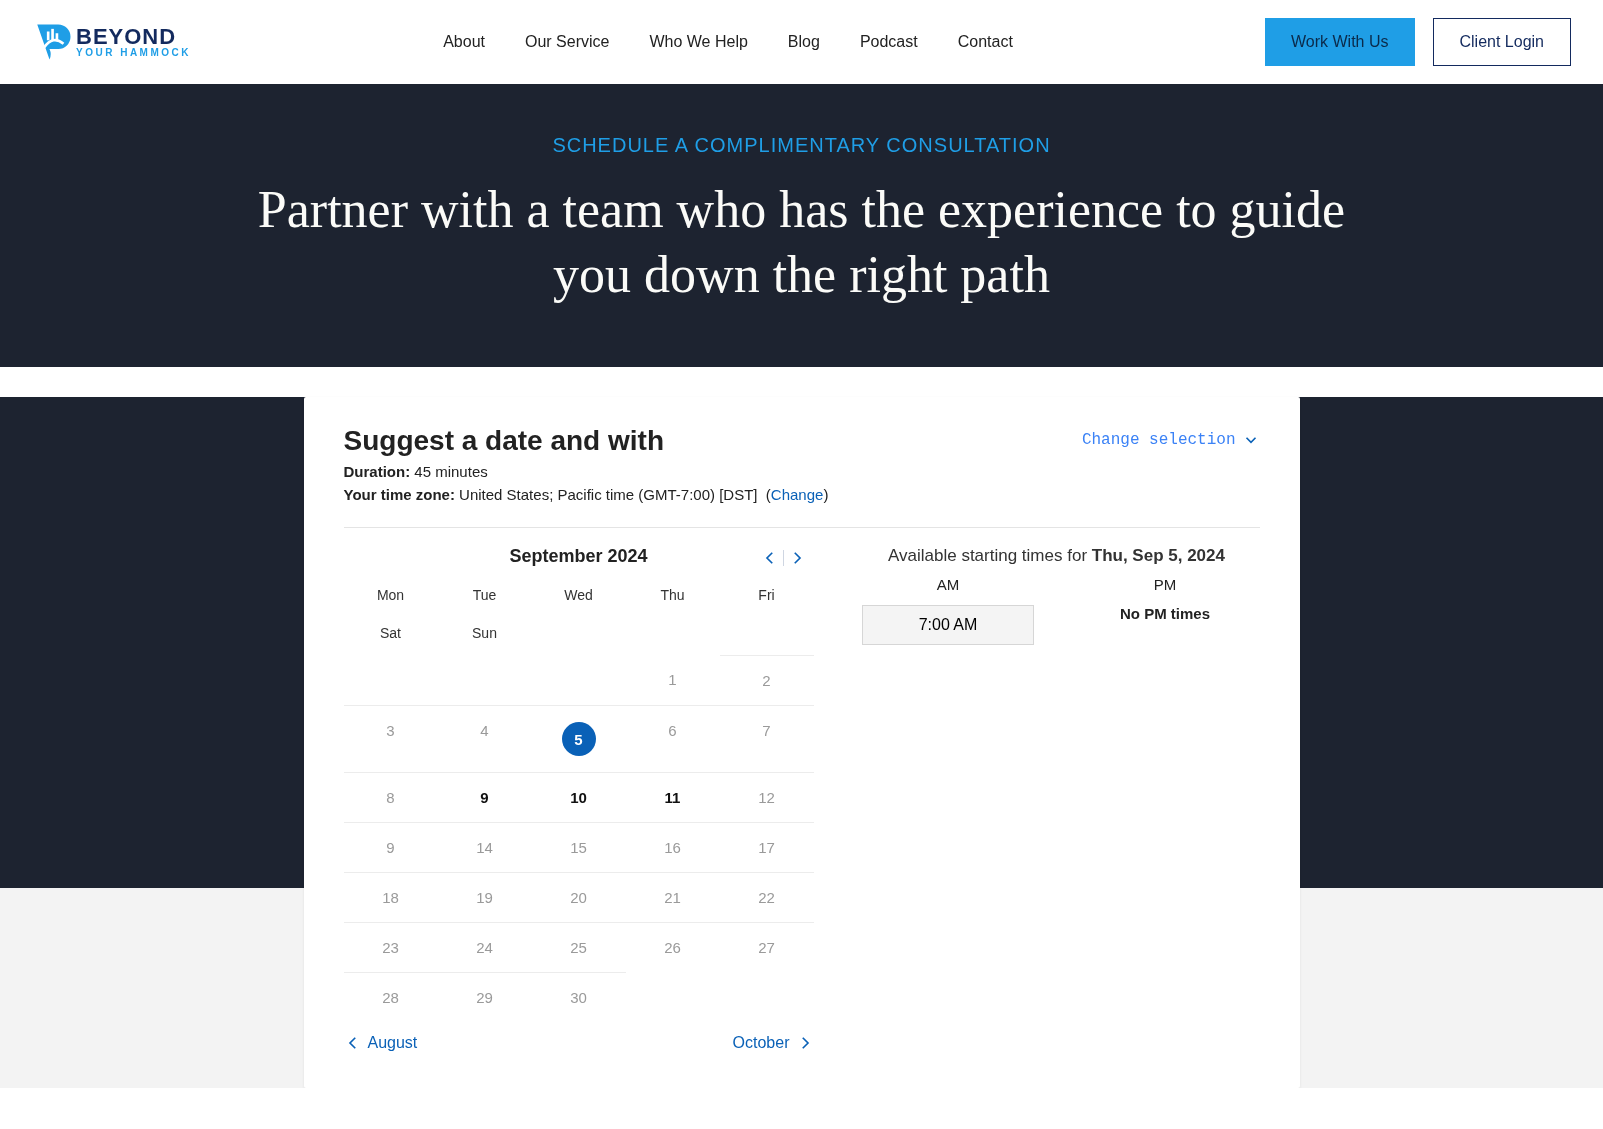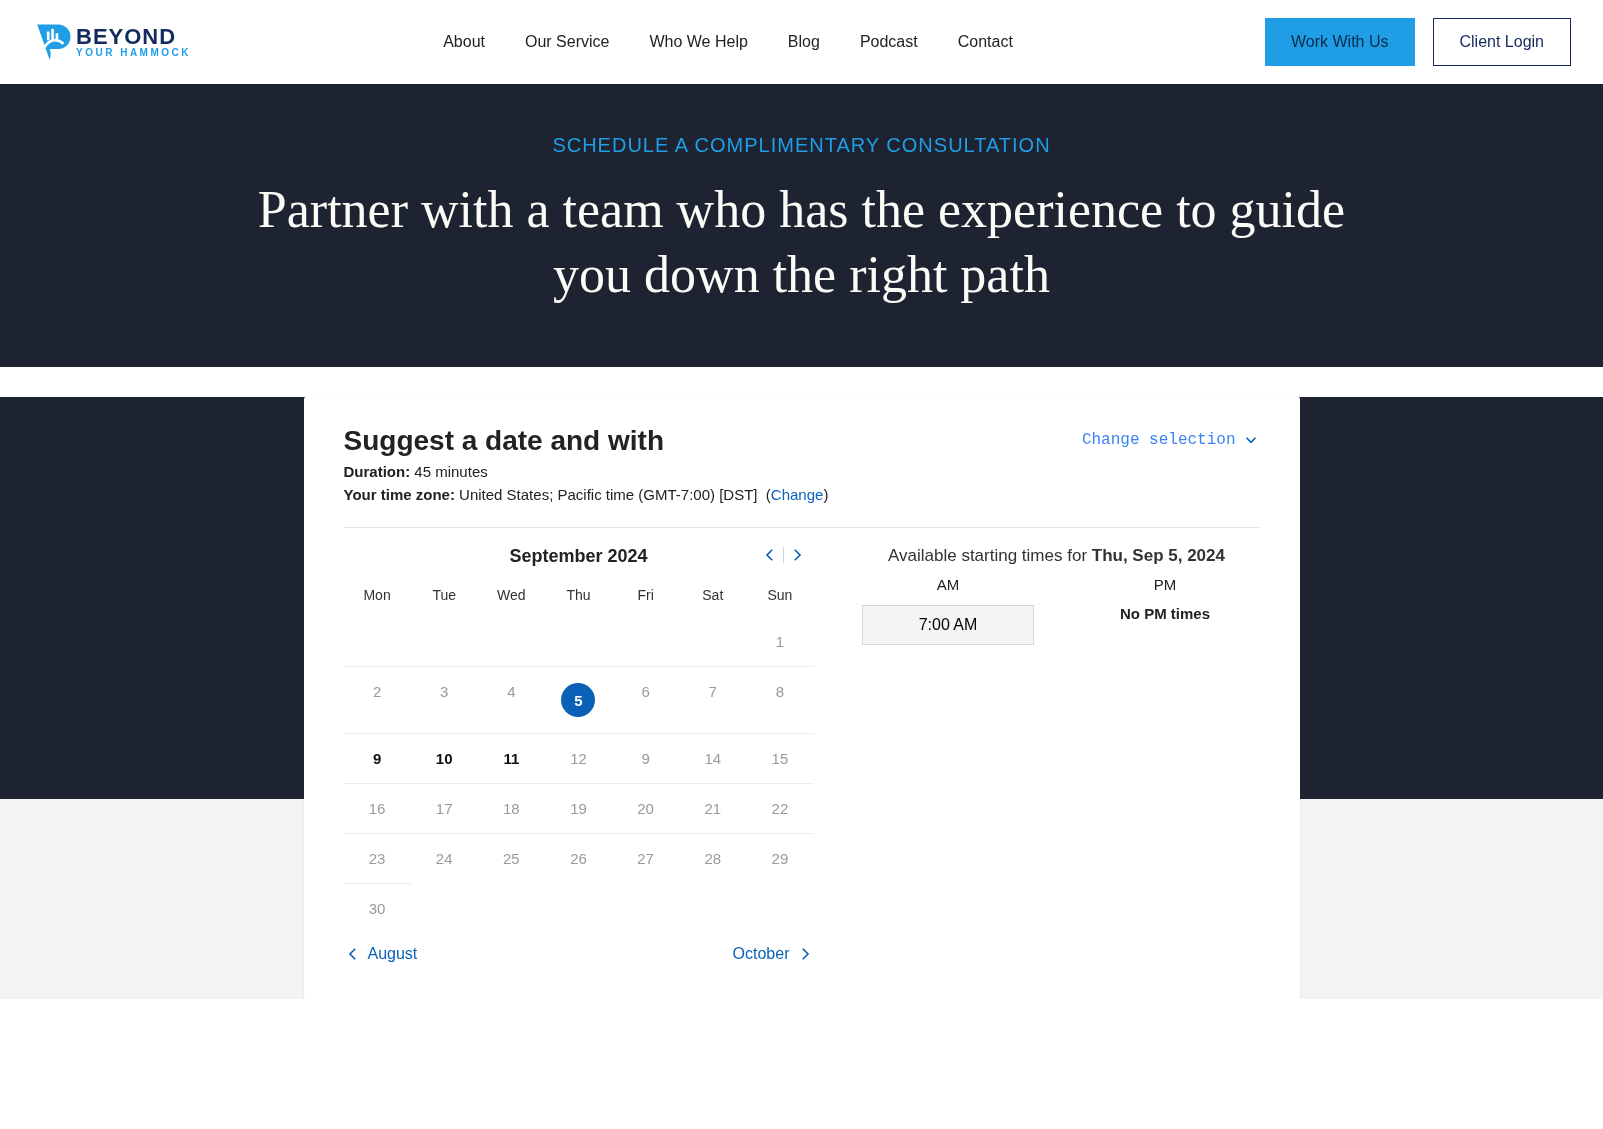--- a/index.html
+++ b/index.html
@@ -32,26 +32,26 @@
   .change-sel { color: #3b82f6; font-size: 16px; display: flex; align-items: center; gap: 6px; cursor: pointer; margin-top: 6px; font-family: Liberation Mono, monospace; }
   .meta-line { font-size: 15px; color: #222; margin-top: 6px; }
   .meta-line .label { font-weight: 600; }
   .tz-change { color: #0a61b7; cursor: pointer; }
   .divider { border: none; border-top: 1px solid #e4e4e4; margin: 24px 0 18px; }
 
   .sched-body { display: flex; gap: 40px; }
 
   
   .cal { flex: 0 0 470px; }
-  .cal-head { display: flex; align-items: flex-start; position: relative; margin-bottom: 12px; }
+  .cal-head { display: flex; align-items: flex-end; position: relative; margin-bottom: 12px; }
   .cal-month { flex: 1; text-align: center; font-weight: 600; font-size: 18px; }
   .cal-navbtns { display: flex; align-items: center; gap: 4px; position: absolute; right: 8px; }
   .chev { width: 18px; height: 18px; stroke: #0a61b7; stroke-width: 2.2; fill: none; cursor: pointer; }
   .vsep { width: 1px; height: 16px; background: #cfd6e2; }
-  .cal-grid { display: grid; grid-template-columns: repeat(7, 1fr); text-align: center; }
+  .cal-grid { display: grid; grid-template-columns: repeat(5, 1fr); text-align: center; }
   .dow { font-size: 14px; color: #333; padding: 8px 0 14px; }
   .day { font-size: 15px; padding: 16px 0; border-top: 1px solid #ececec; color: #9a9a9a; cursor: default; }
   .day.avail { color: #111; font-weight: 700; cursor: pointer; }
   .day.sel span { display: inline-flex; align-items: center; justify-content: center; width: 34px; height: 34px; background: #0a61b7; color: #fff; border-radius: 50%; font-weight: 700; }
   .day.lead { border-top: none; }
   .cal-footer { display: flex; justify-content: space-between; margin-top: 12px; }
   .monthlink { color: #0a61b7; font-size: 16px; display: flex; align-items: center; gap: 6px; cursor: pointer; }
 
   
   .times { flex: 1; text-align: center; }

